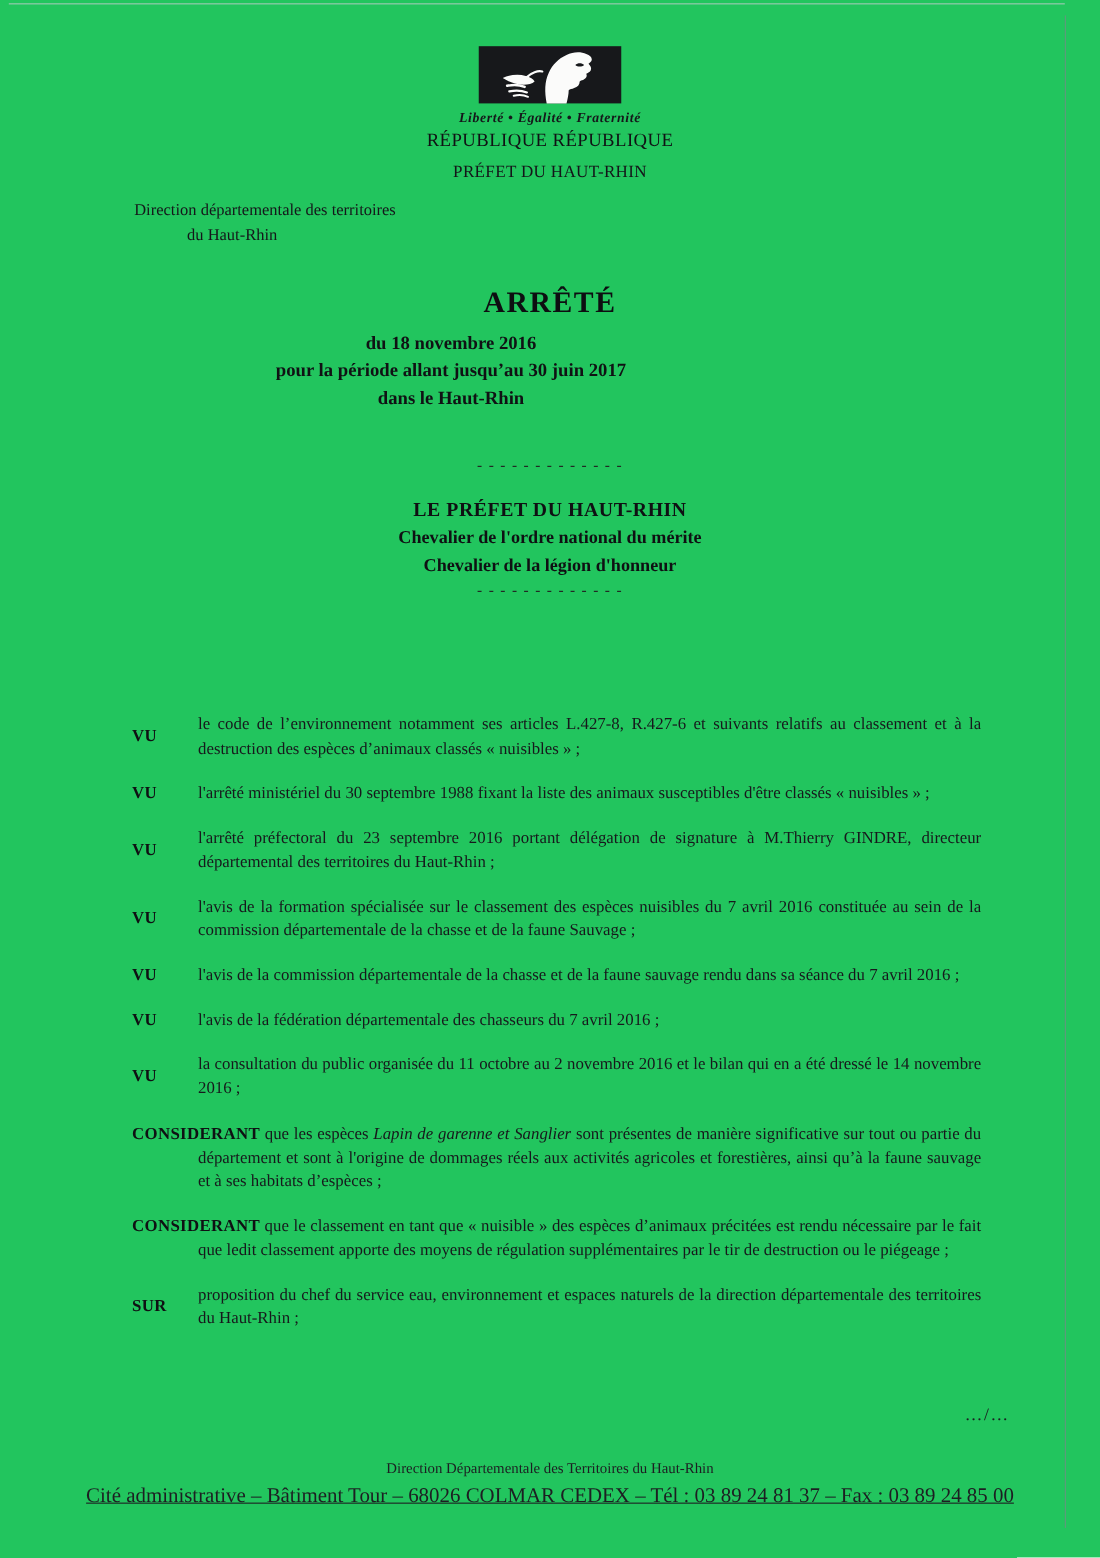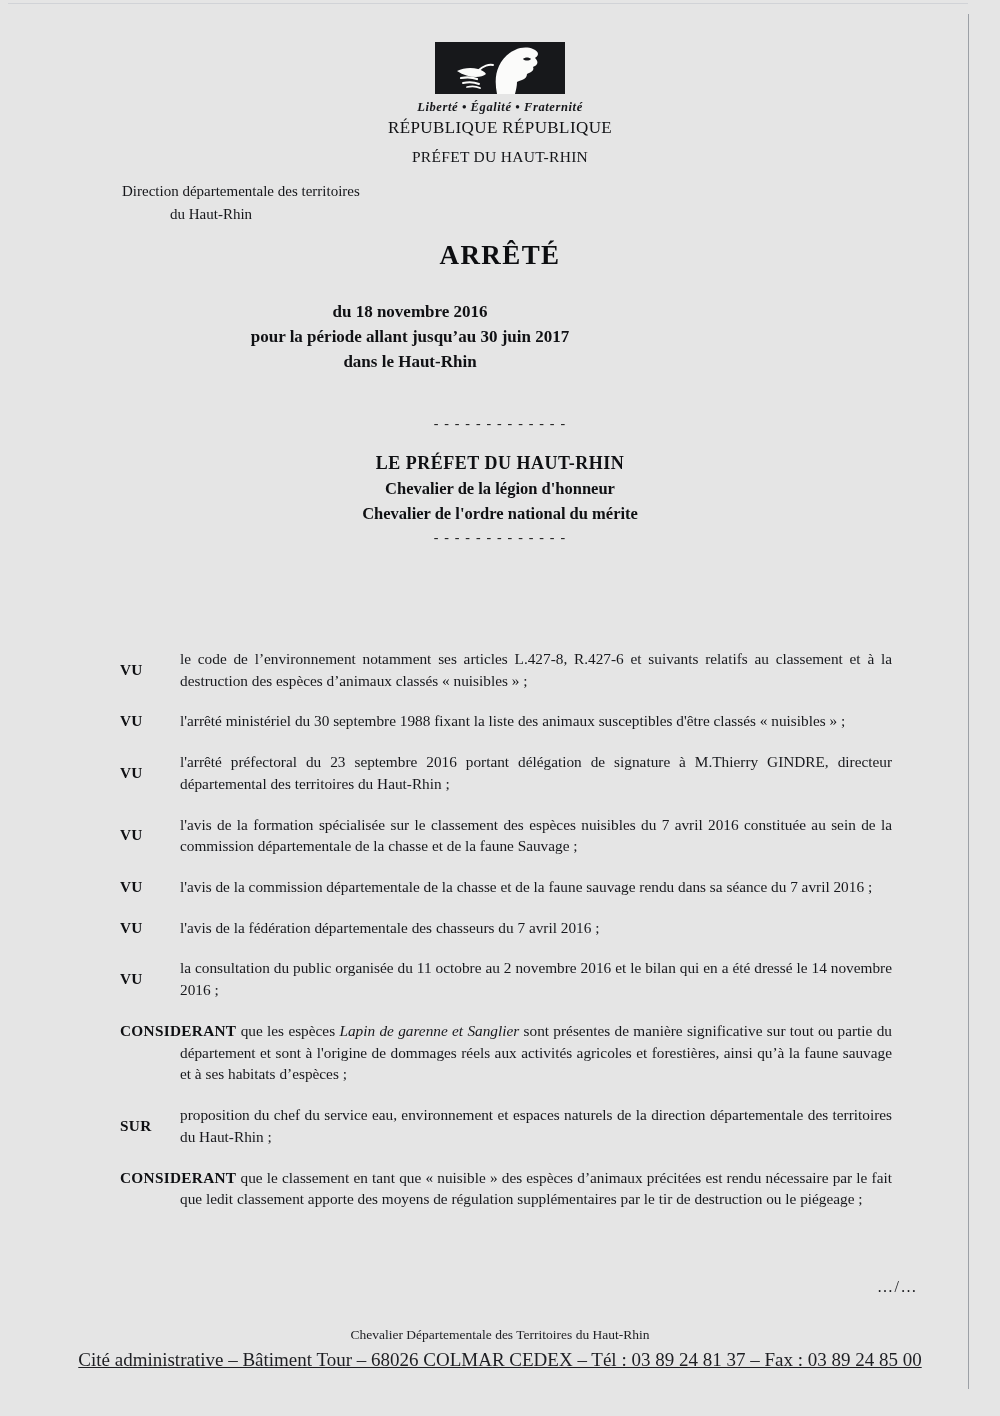--- a/index.html
+++ b/index.html
@@ -4,21 +4,21 @@
 <style>
   html, body {
     margin: 0;
     padding: 0;
     background: #ffffff;
   }
   .page {
     position: relative;
     width: 1000px;
     height: 1416px;
-    background: #e5e5e5;
+    background: #22c55e;
     overflow: hidden;
     font-family: "Liberation Serif", "DejaVu Serif", serif;
     color: #1a1a1a;
   }
   
   .scan-edge-top {
     position: absolute;
     top: 3px; left: 8px;
     width: 960px; height: 1px;
     background: #c9ccd2;
@@ -78,21 +78,21 @@
     line-height: 1.5;
     color: #15161a;
   }
   .service-block .l2 {
     padding-left: 48px;
   }
 
   
   .doc-title {
     position: absolute;
-    top: 240px;
+    top: 260px;
     left: 0;
     width: 1000px;
     text-align: center;
     font-size: 27px;
     font-weight: bold;
     letter-spacing: 1.4px;
     color: #0d0e11;
   }
   .subtitle-block {
     position: absolute;
@@ -237,22 +237,22 @@
   <div class="subtitle-block">
     <div>du 18 novembre 2016</div>
     <div>pour la période allant jusqu’au 30 juin 2017</div>
     <div>dans le Haut-Rhin</div>
   </div>
 
   <div class="sep sep-1">- - - - - - - - - - - - -</div>
 
   <div class="prefet-titles">
     <div class="pt-main">LE PRÉFET DU HAUT-RHIN</div>
+    <div class="pt-sub">Chevalier de l'ordre national du mérite</div>
     <div class="pt-sub">Chevalier de la légion d'honneur</div>
-    <div class="pt-sub">Chevalier de l'ordre national du mérite</div>
   </div>
 
   <div class="sep sep-2">- - - - - - - - - - - - -</div>
 
   <div class="clauses">
       <div class="clause short">
         <span class="label">VU</span>
         <span class="body">le code de l’environnement notamment ses articles L.427-8, R.427-6 et suivants relatifs au classement et à la destruction des espèces d’animaux classés « nuisibles » ;</span>
       </div>
       <div class="clause short">
@@ -273,27 +273,27 @@
       </div>
       <div class="clause short">
         <span class="label">VU</span>
         <span class="body">l'avis de la fédération départementale des chasseurs du 7 avril 2016 ;</span>
       </div>
       <div class="clause short">
         <span class="label">VU</span>
         <span class="body">la consultation du public organisée du 11 octobre au 2 novembre 2016 et le bilan qui en a été dressé le 14 novembre 2016 ;</span>
       </div>
       <div class="clause wide"><span class="label">CONSIDERANT</span><span class="body"> que les espèces <em>Lapin de garenne et Sanglier</em> sont présentes de manière significative sur tout ou partie du département et sont à l'origine de dommages réels aux activités agricoles et forestières, ainsi qu’à la faune sauvage et à ses habitats d’espèces ;</span></div>
+      <div class="clause wide"><span class="label">CONSIDERANT</span><span class="body"> que le classement en tant que « nuisible » des espèces d’animaux précitées est rendu nécessaire par le fait que ledit classement apporte des moyens de régulation supplémentaires par le tir de destruction ou le piégeage ;</span></div>
       <div class="clause short">
         <span class="label">SUR</span>
         <span class="body">proposition du chef du service eau, environnement et espaces naturels de la direction départementale des territoires du Haut-Rhin ;</span>
       </div>
-      <div class="clause wide"><span class="label">CONSIDERANT</span><span class="body"> que le classement en tant que « nuisible » des espèces d’animaux précitées est rendu nécessaire par le fait que ledit classement apporte des moyens de régulation supplémentaires par le tir de destruction ou le piégeage ;</span></div>
     </div>
 
   <div class="continuation">…/…</div>
 
   <div class="footer">
-    <div class="f1">Chevalier Départementale des Territoires du Haut-Rhin</div>
+    <div class="f1">Direction Départementale des Territoires du Haut-Rhin</div>
     <div class="f2">Cité administrative – Bâtiment Tour – 68026 COLMAR CEDEX – Tél : 03 89 24 81 37 – Fax : 03 89 24 85 00</div>
   </div>
 
 </div>
 
 </body></html>

